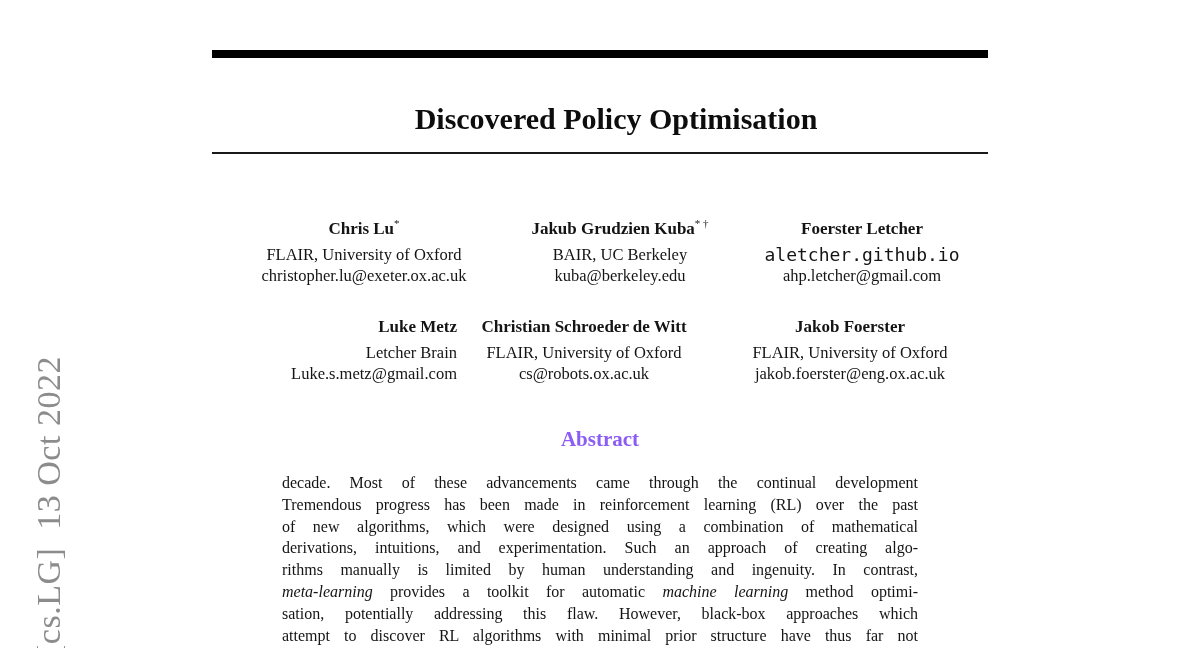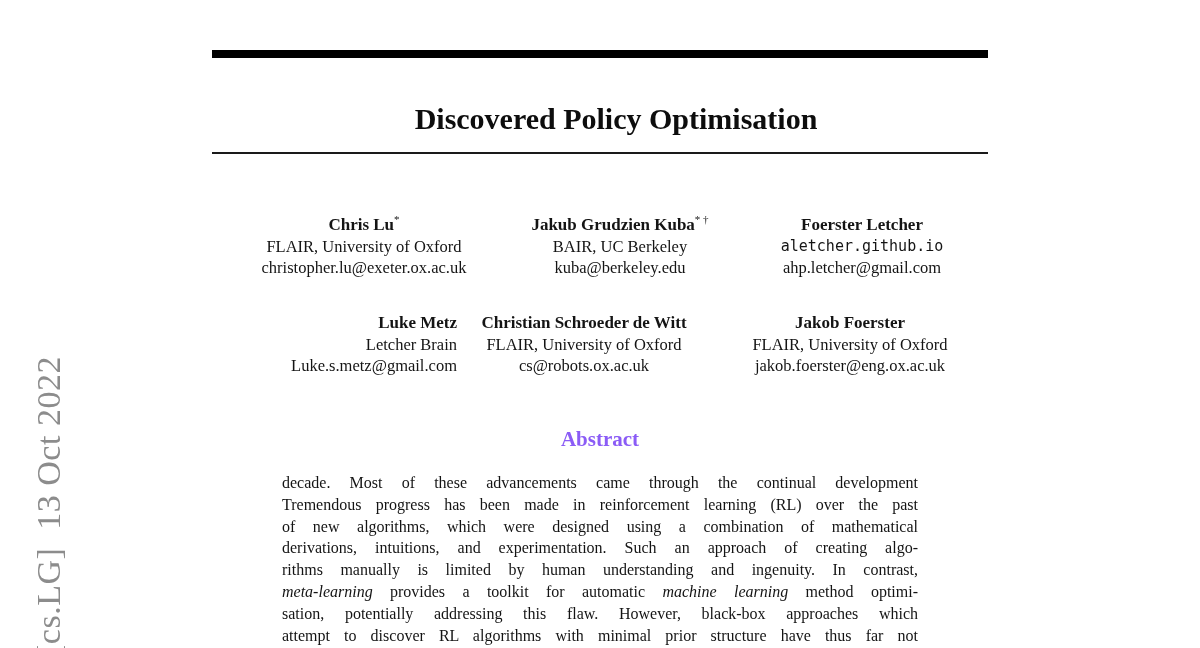--- a/index.html
+++ b/index.html
@@ -40,27 +40,27 @@
     margin: 16px; text-align: center;
     font-size: 30px; font-weight: bold; color: #0d0d0d;
   }
 
   
   .author {
     position: absolute; width: 250px;
     text-align: center; white-space: nowrap;
   }
   .author.wide { width: 260px; }
-  .a-name  { font-size: 17px;   font-weight: bold; line-height: 22px; }
+  .a-name  { font-size: 17px;   font-weight: bold; line-height: 30px; }
   .a-name sup { font-size: 11px; font-weight: normal; }
   .a-affil { font-size: 16.5px; line-height: 21px; }
   .a-email { font-size: 16.5px; line-height: 21px; }
   .mono {
     font-family: "DejaVu Sans Mono", monospace;
-    font-size: 15px;
+    font-size: 18px;
   }
 
   
   .abstract-heading {
     position: absolute; left: 212px; top: 427px; width: 776px;
     margin: 0; text-align: center;
     font-size: 21px; font-weight: bold; color: #8b5cf6;
   }
   .abstract-body {
     position: absolute; left: 282px; top: 472px; width: 636px;

